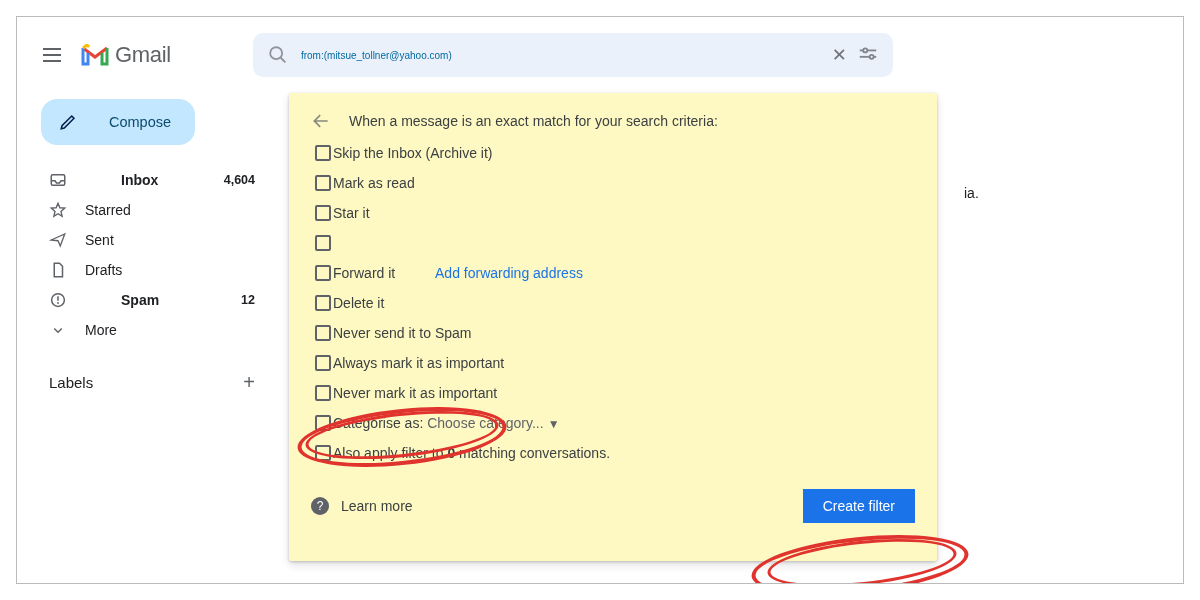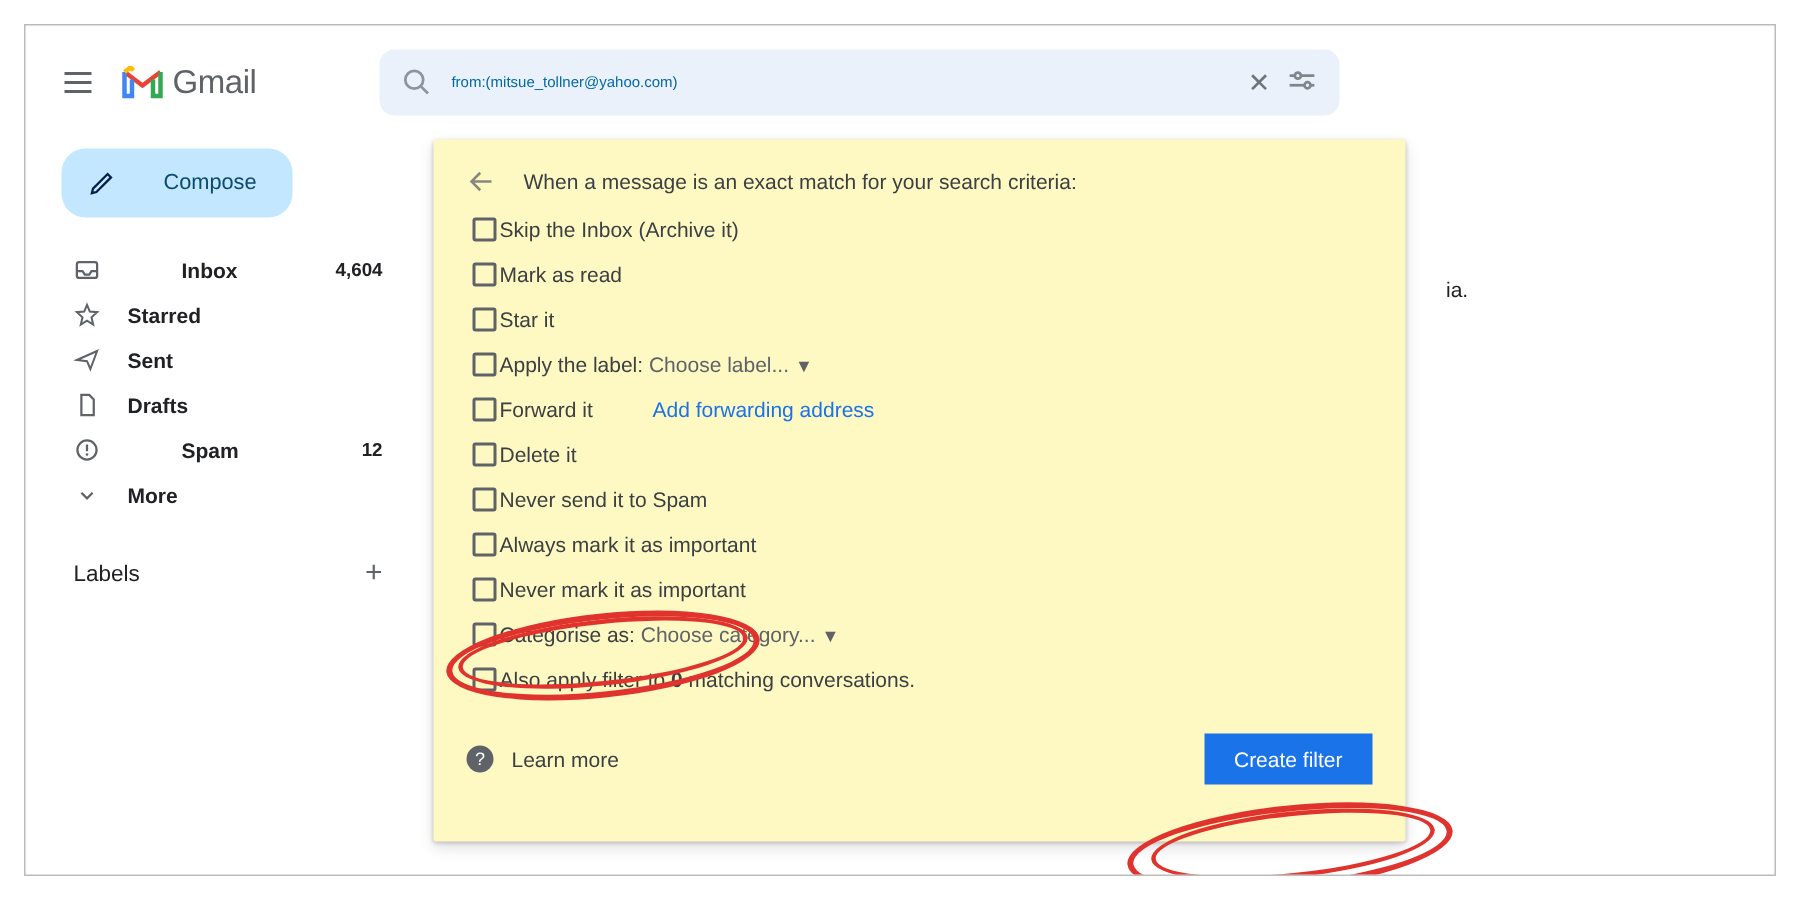--- a/index.html
+++ b/index.html
@@ -19,21 +19,21 @@
   .clear-x{ font-size:18px; opacity:0.7; cursor:pointer; padding:4px;}
   .tune{ width:22px; height:22px; opacity:0.75; margin-left:6px; cursor:pointer;}
 
   .body{ position:absolute; top:62px; left:0; right:0; bottom:0; display:flex;}
 
   
   .sidebar{ width:242px; padding-left:10px;}
   .compose{ display:inline-flex; align-items:center; gap:32px; background:#c2e7ff; border-radius:16px; padding:14px 24px 14px 18px; font-size:14.5px; color:#0c4a6e; cursor:pointer; margin:6px 0 20px 0;}
   .compose .pen{ width:18px; height:18px;}
   .nav{ display:flex; flex-direction:column;}
-  .nav-row{ display:flex; align-items:center; height:30px; padding:0 18px 0 8px; font-size:14px; color:#202124; border-radius:0 16px 16px 0; cursor:pointer;font-weight:bold;}
+  .nav-row{ display:flex; align-items:center; height:30px; padding:0 18px 0 8px; font-size:14px; color:#202124; border-radius:0 16px 16px 0; cursor:pointer;}
   .nav-row .nicon{ width:18px; height:18px; margin-right:18px; color:#5f6368;}
   .nav-row .count{ margin-left:auto; font-size:12.5px; color:#5f6368;}
   .nav-row.bold{ font-weight:700;gap:36px;}
   .nav-row.bold .count{ color:#202124; font-weight:700;}
   .labels-head{ display:flex; align-items:center; justify-content:space-between; padding:26px 18px 0 8px; font-size:15px; color:#202124;}
   .labels-head .plus{ font-size:20px; color:#5f6368; cursor:pointer;}
 
   
   .card{ position:absolute; left:258px; top:62px; width:648px; min-height:468px; background:#fef9c3; border-radius:2px; box-shadow:0 1px 3px rgba(0,0,0,0.2),0 4px 10px rgba(0,0,0,0.12); padding:18px 22px 22px 22px; z-index:5;}
   .card-head{ display:flex; align-items:center; gap:18px; color:#3c4043; font-size:14px; margin-bottom:14px;}
@@ -174,21 +174,20 @@
           <div class="opt">
             <span class="cb"></span>
             <span>Mark as read</span>
           </div>
           <div class="opt">
             <span class="cb"></span>
             <span>Star it</span>
           </div>
           <div class="opt">
             <span class="cb"></span>
-            <span>Apply the label: <span class="muted">Choose label...</span><span class="chev">▼</span></span>
           </div>
           <div class="opt">
             <span class="cb"></span>
             <span>Forward it&nbsp;&nbsp;<span class="link">Add forwarding address</span></span>
           </div>
           <div class="opt">
             <span class="cb"></span>
             <span>Delete it</span>
           </div>
           <div class="opt">

